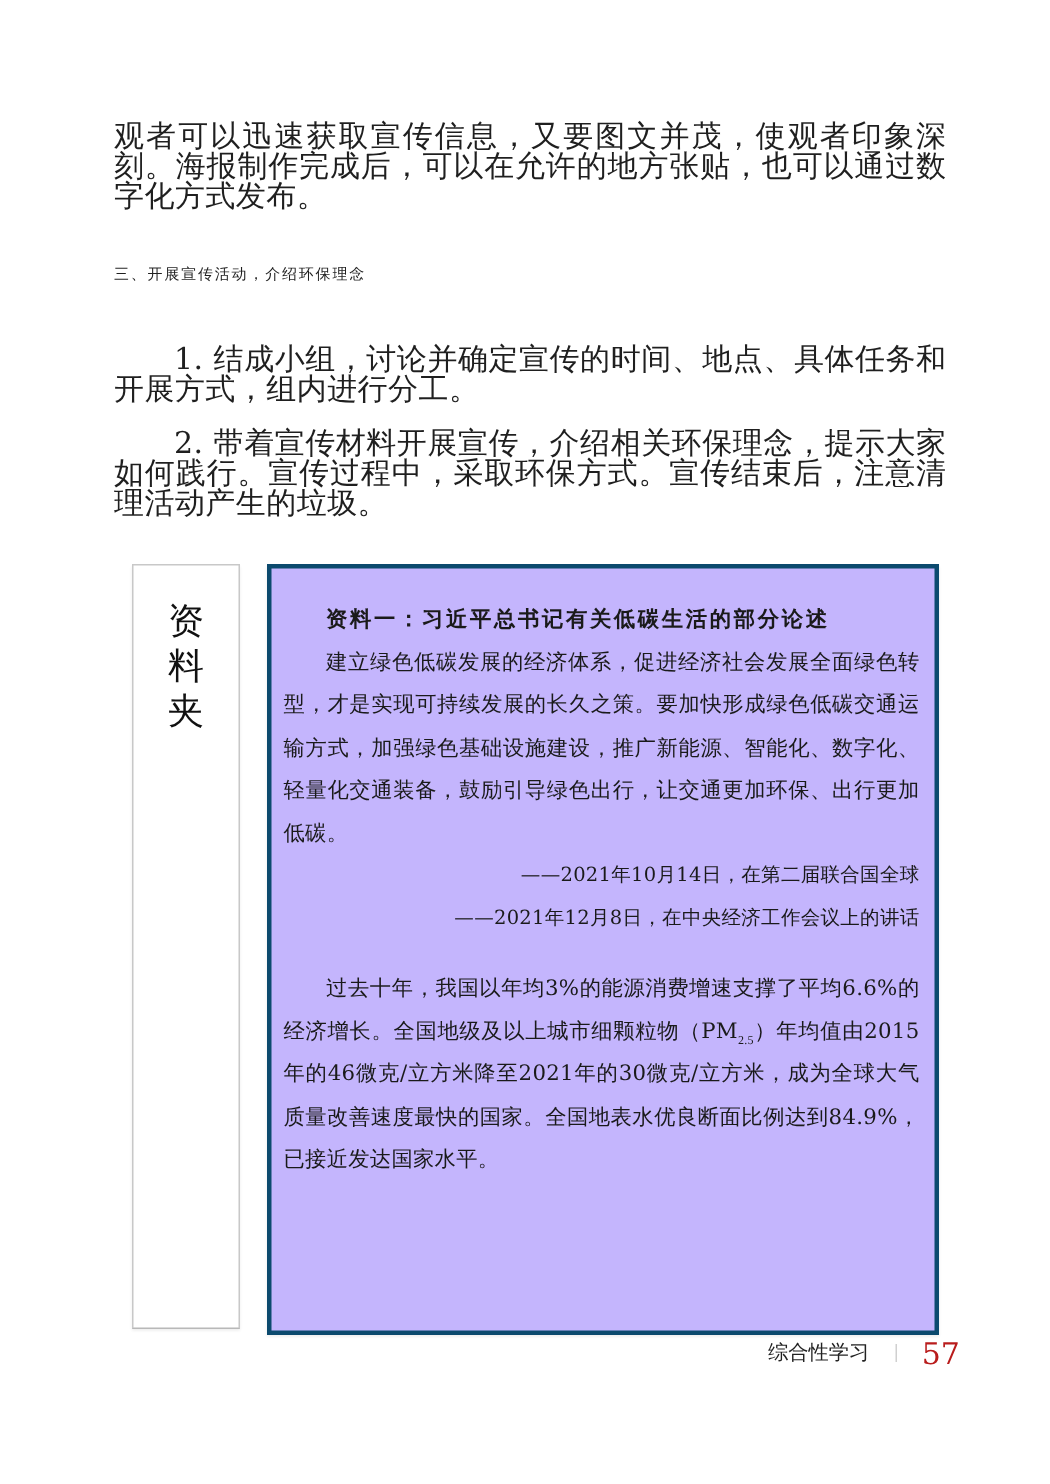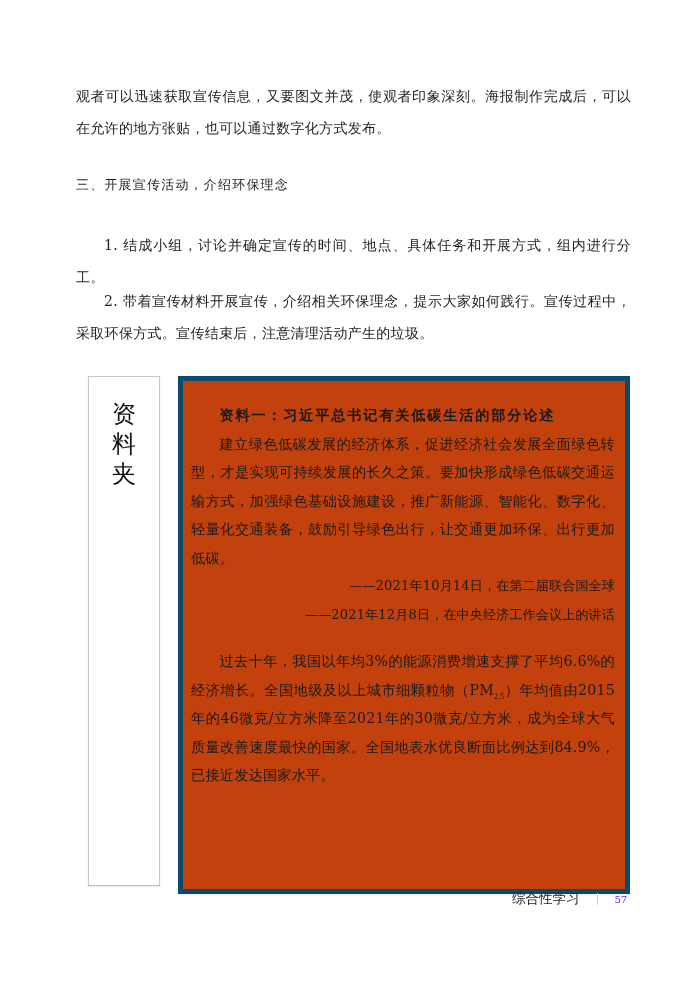--- a/index.html
+++ b/index.html
@@ -1,63 +1,63 @@
 <!DOCTYPE html>
 <html><head>
 <meta charset="utf-8">
 <style>
   html, body { margin: 0; padding: 0; }
   body {
     width: 700px; height: 989px; background: #ffffff; position: relative; overflow: hidden;
     font-family: "DejaVu Serif", "Liberation Serif", serif; color: #1f1f1f;
   }
   .para {
-    position: absolute; left: 76px; width: 555px; font-size: 14px; line-height: 32px;
+    position: absolute; left: 76px; width: 555px; font-size: 20px; line-height: 20px;
     letter-spacing: 0.3px; margin: 0; text-align: justify;
   }
   .indent { text-indent: 2em; }
   .heading {
-    position: absolute; left: 76px; top: 176px; font-size: 13px; letter-spacing: 1.2px; margin: 0;
+    position: absolute; left: 76px; top: 176px; font-size: 10px; letter-spacing: 1.2px; margin: 0;
     font-family: "DejaVu Sans", "Liberation Sans", sans-serif;
   }
   .side-box {
     position: absolute; left: 88px; top: 376px; width: 70px; height: 508px;
     border: 1px solid #c8c8c8; border-bottom-color: #b8b8b8; background: #ffffff;
     box-shadow: 0 1px 2px rgba(0,0,0,0.08);
   }
   .side-title {
     position: absolute; left: 0; right: 0; top: 22px; text-align: center;
     font-size: 24px; line-height: 30px; color: #111; letter-spacing: 0;
     font-family: "DejaVu Serif", serif;
   }
   .side-title span { display: block; }
   .main-box {
     position: absolute; left: 178px; top: 376px; width: 442px; height: 508px;
-    border: 5px solid #0c4a6e; background: #c2410c;
+    border: 3px solid #0c4a6e; background: #c4b5fd;
     box-shadow: 0 1px 2px rgba(0,0,0,0.08);
   }
   .box-inner {
     position: absolute; left: 8px; right: 10px; top: 20px;
     font-size: 14.2px; line-height: 28.5px; letter-spacing: 0.2px; color: #1a1a1a;
   }
   .box-inner p { margin: 0; text-align: justify; }
   .mat-title {
     text-indent: 2em; font-family: "DejaVu Serif", serif; font-weight: bold; letter-spacing: 1.8px;
     font-size: 14.2px;
   }
   .source { text-align: right !important; font-size: 13px; }
   .gap { height: 18px; }
   sub { font-size: 8px; line-height: 0; font-family: Liberation Serif, serif; }
   .footer {
     position: absolute; top: 890px; left: 512px; font-size: 13.5px;
     font-family: "DejaVu Sans", "Liberation Sans", sans-serif; color: #222;
     display: flex; align-items: center;
   }
   .footer .sep { display: inline-block; width: 1px; height: 12px; background: #d0d0d0; margin: 0 17px 0 17px; }
-  .footer .page { font-family: "DejaVu Serif", serif; font-size: 10px; color: #6d28d9; }
+  .footer .page { font-family: "DejaVu Serif", serif; font-size: 20px; color: #b91c1c; }
 </style>
 </head>
 <body>
 
 <p class="para" style="top:80px;">观者可以迅速获取宣传信息，又要图文并茂，使观者印象深刻。海报制作完成后，可以在允许的地方张贴，也可以通过数字化方式发布。</p>
 
 <p class="heading">三、开展宣传活动，介绍环保理念</p>
 
 <p class="para indent" style="top:229px;">1. 结成小组，讨论并确定宣传的时间、地点、具体任务和开展方式，组内进行分工。</p>
 <p class="para indent" style="top:285px;">2. 带着宣传材料开展宣传，介绍相关环保理念，提示大家如何践行。宣传过程中，采取环保方式。宣传结束后，注意清理活动产生的垃圾。</p>

